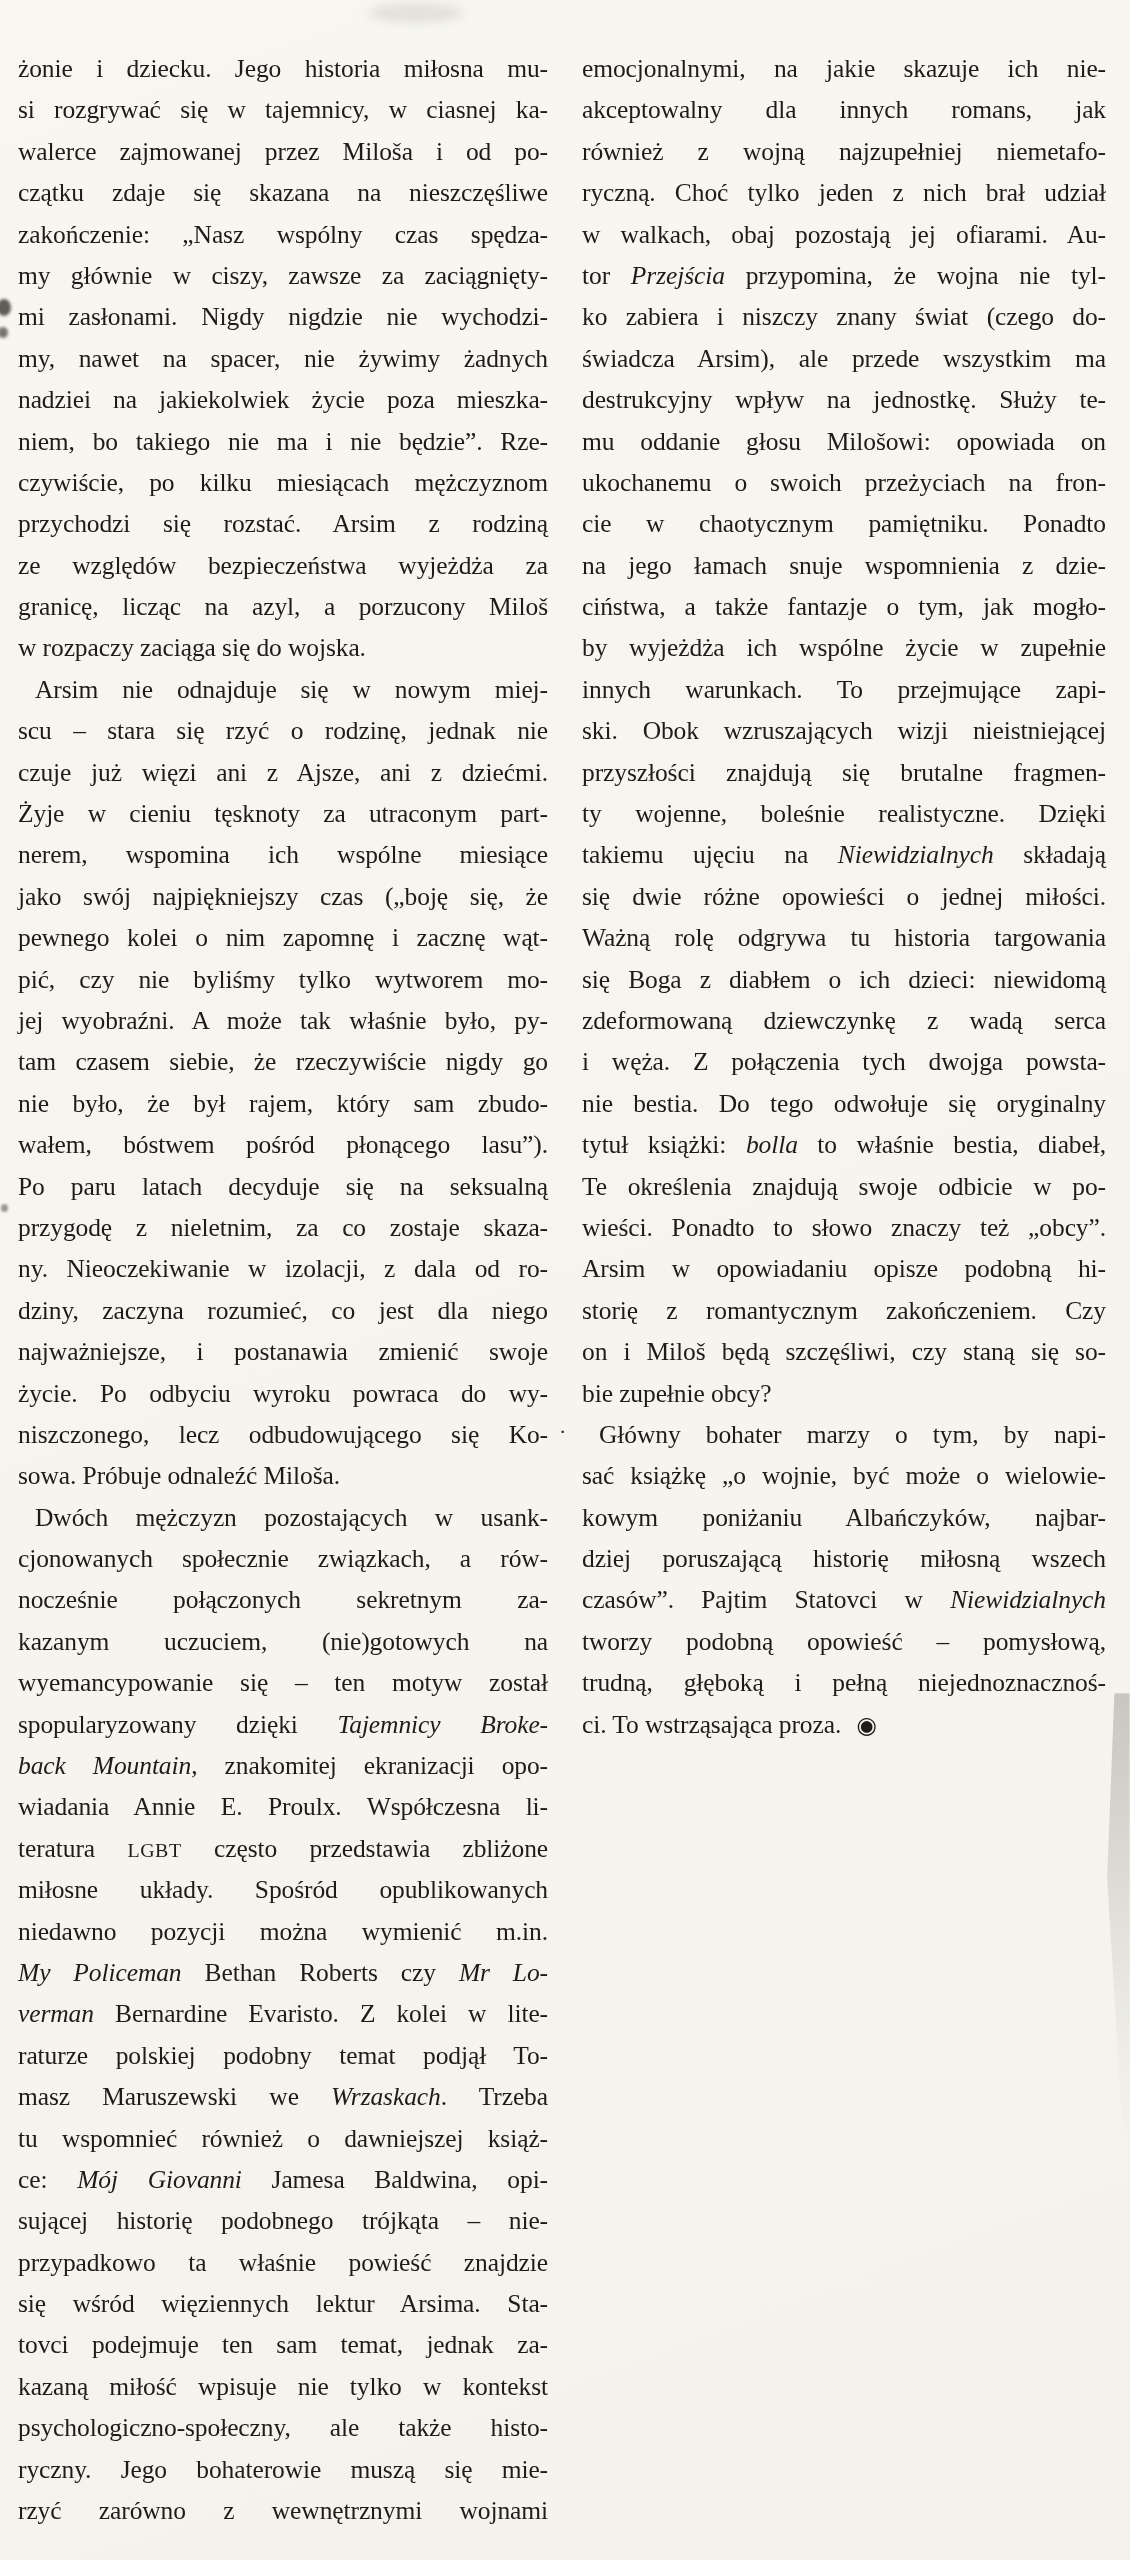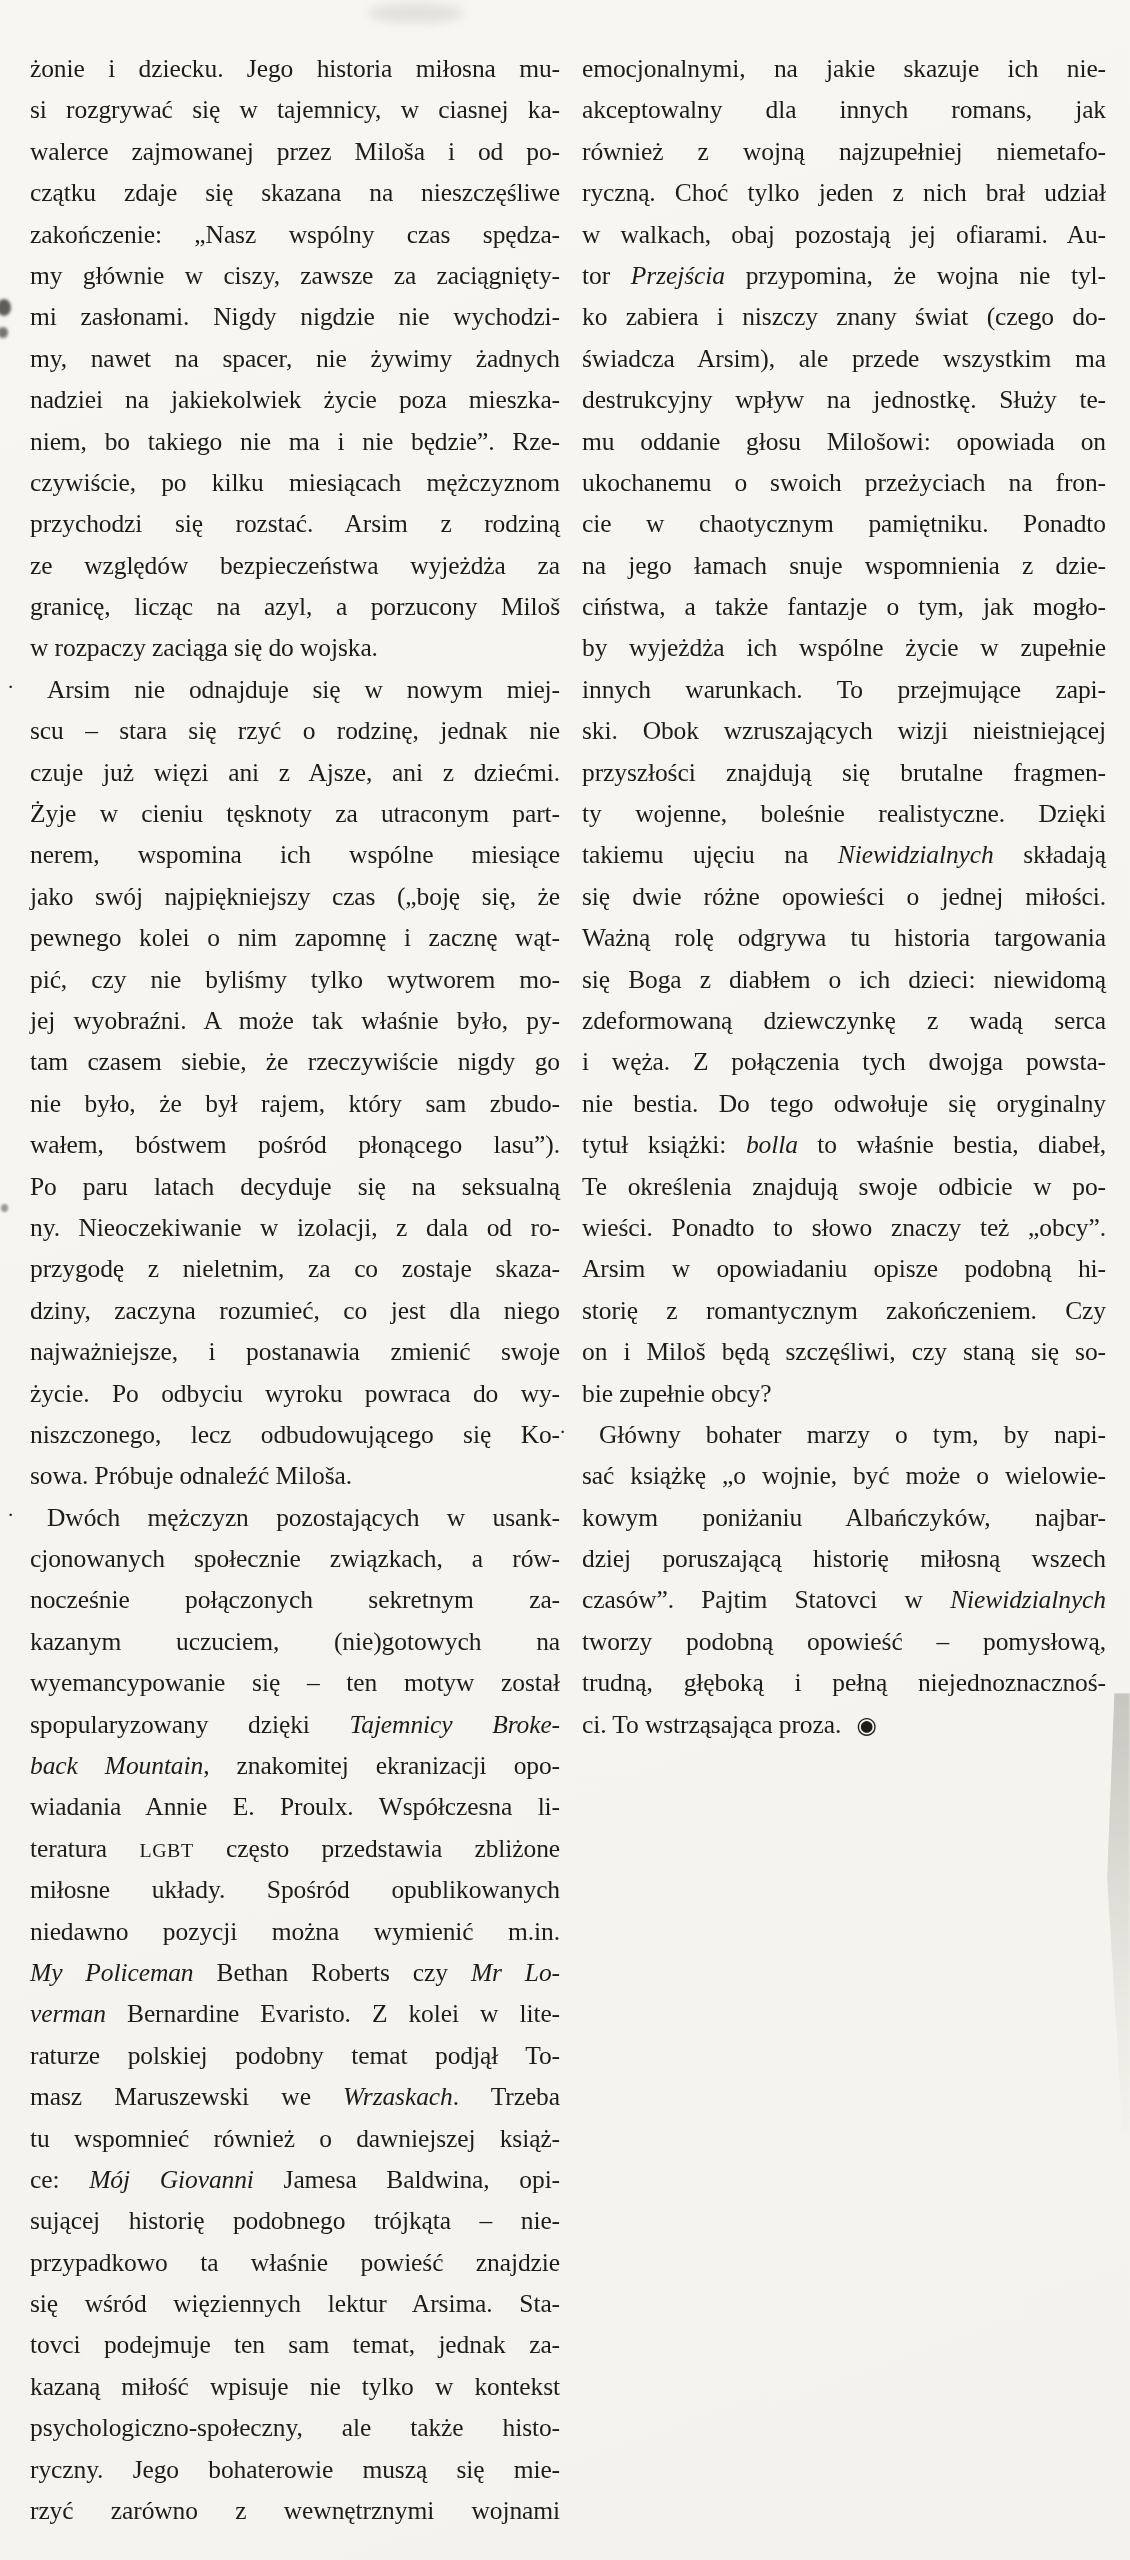--- a/index.html
+++ b/index.html
@@ -7,21 +7,21 @@
   body {
     width: 1130px; height: 2560px;
     position: relative;
     overflow: hidden;
     background: linear-gradient(160deg, #f7f6f1 0%, #f5f4ee 55%, #f3f2ec 100%);
     font-family: "Liberation Serif", "DejaVu Serif", serif;
     color: #1e1c19;
   }
   .page { position: absolute; inset: 0; }
   .column { position: absolute; top: 48px; }
-  #col-left  { left: 30px;  width: 530px; }
+  #col-left  { left: 18px;  width: 530px; }
   #col-right { left: 582px; width: 524px; }
   .paragraph { margin: 0; }
   .line {
     height: 41.4px; line-height: 41.4px;
     font-size: 25.5px;
     letter-spacing: -0.1px;
     text-align: justify;
     text-align-last: justify;
     white-space: normal;
     position: relative;
@@ -98,22 +98,22 @@
         <div class="line"><span>Żyje w cieniu tęsknoty za utraconym part-</span></div>
         <div class="line"><span>nerem, wspomina ich wspólne miesiące</span></div>
         <div class="line"><span>jako swój najpiękniejszy czas („boję się, że</span></div>
         <div class="line"><span>pewnego kolei o nim zapomnę i zacznę wąt-</span></div>
         <div class="line"><span>pić, czy nie byliśmy tylko wytworem mo-</span></div>
         <div class="line"><span>jej wyobraźni. A może tak właśnie było, py-</span></div>
         <div class="line"><span>tam czasem siebie, że rzeczywiście nigdy go</span></div>
         <div class="line"><span>nie było, że był rajem, który sam zbudo-</span></div>
         <div class="line"><span>wałem, bóstwem pośród płonącego lasu”).</span></div>
         <div class="line"><span>Po paru latach decyduje się na seksualną</span></div>
+        <div class="line"><span>przygodę z nieletnim, za co zostaje skaza-</span></div>
         <div class="line"><span>ny. Nieoczekiwanie w izolacji, z dala od ro-</span></div>
-        <div class="line"><span>przygodę z nieletnim, za co zostaje skaza-</span></div>
         <div class="line"><span>dziny, zaczyna rozumieć, co jest dla niego</span></div>
         <div class="line"><span>najważniejsze, i postanawia zmienić swoje</span></div>
         <div class="line"><span>życie. Po odbyciu wyroku powraca do wy-</span></div>
         <div class="line"><span>niszczonego, lecz odbudowującego się Ko-</span></div>
         <div class="line plast"><span>sowa. Próbuje odnaleźć Miloša.</span></div>
       </div>
       <div class="paragraph">
         <div class="line indent"><span class="pmark">·</span><span>Dwóch mężczyzn pozostających w usank-</span></div>
         <div class="line"><span>cjonowanych społecznie związkach, a rów-</span></div>
         <div class="line"><span>nocześnie połączonych sekretnym za-</span></div>

